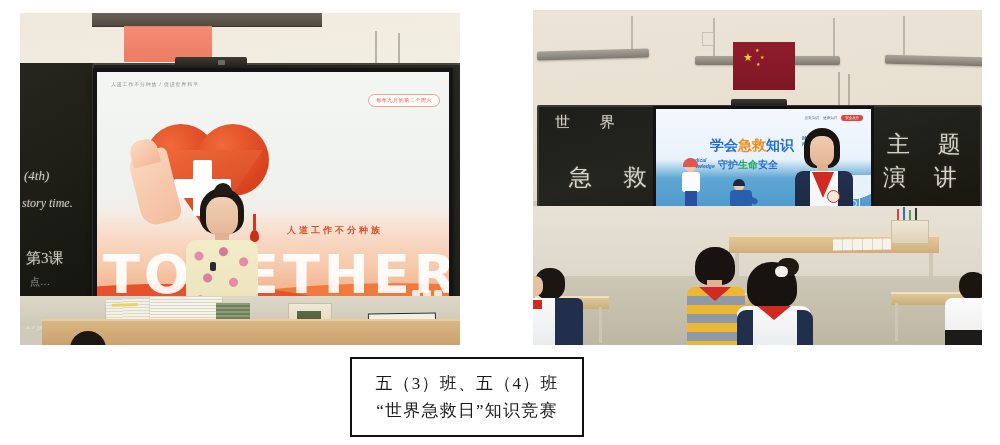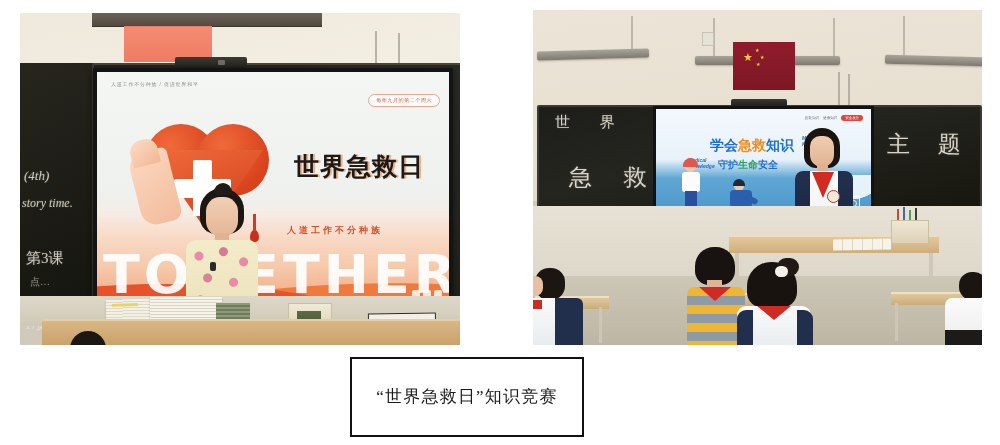--- a/index.html
+++ b/index.html
@@ -593,21 +593,20 @@
           <div class="lobe a"></div>
           <div class="lobe b"></div>
           <div class="body"></div>
         </div>
         <div class="l-cross-v"></div>
         <div class="l-cross-h"></div>
         <div class="l-hand"></div>
         <div class="l-drop"></div>
 
         <div class="l-together">TOGETHER</div>
-        <div class="l-logo">世界急救日</div>
         <div class="l-subtitle">人道工作不分种族</div>
 
         <div class="l-dots">
             <i></i>
             <i></i>
             <i></i>
           </div>
       </div>
     </div>
 
@@ -651,20 +650,21 @@
       <span class="star s3">★</span>
       <span class="star s4">★</span>
     </div>
     <div class="r-antenna an1"></div>
     <div class="r-antenna an2"></div>
 
     <div class="r-board">
       <span class="r-chalk r-chalk-l1">世 界</span>
       <span class="r-chalk r-chalk-r1">主 题</span>
       <span class="r-chalk r-chalk-l2">急 救</span>
+      <span class="r-chalk r-chalk-r2">演 讲</span>
     </div>
     <div class="r-cam"></div>
 
     <div class="r-screen-bezel">
       <div class="r-screen">
 
         <div class="r-slide-swoosh"></div>
 
         <div class="r-slide-nav">
           <span>急救知识</span>
@@ -759,16 +759,17 @@
         <div class="bun"></div>
         <div class="tie"></div>
         <div class="bd"></div>
       <div class="nvl"></div>
         <div class="nvr"></div>
         <div class="sc"></div>
     </div>
   </div>
 
   <div id="caption-box">
+    <div class="caption-line">五（3）班、五（4）班</div>
     <div class="caption-line">“世界急救日”知识竞赛</div>
   </div>
 
 </div>
 
 </body></html>

